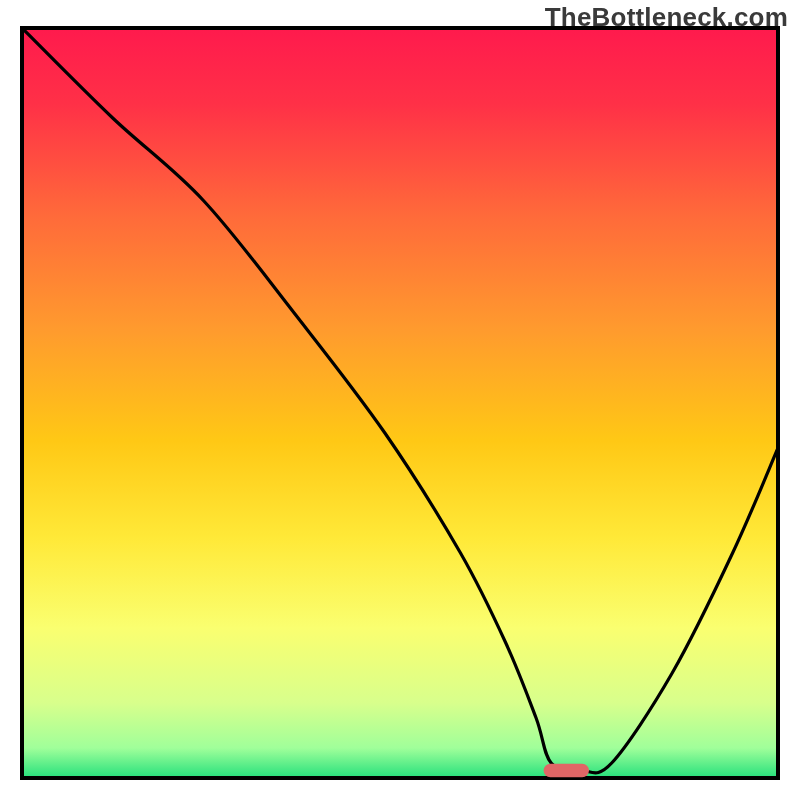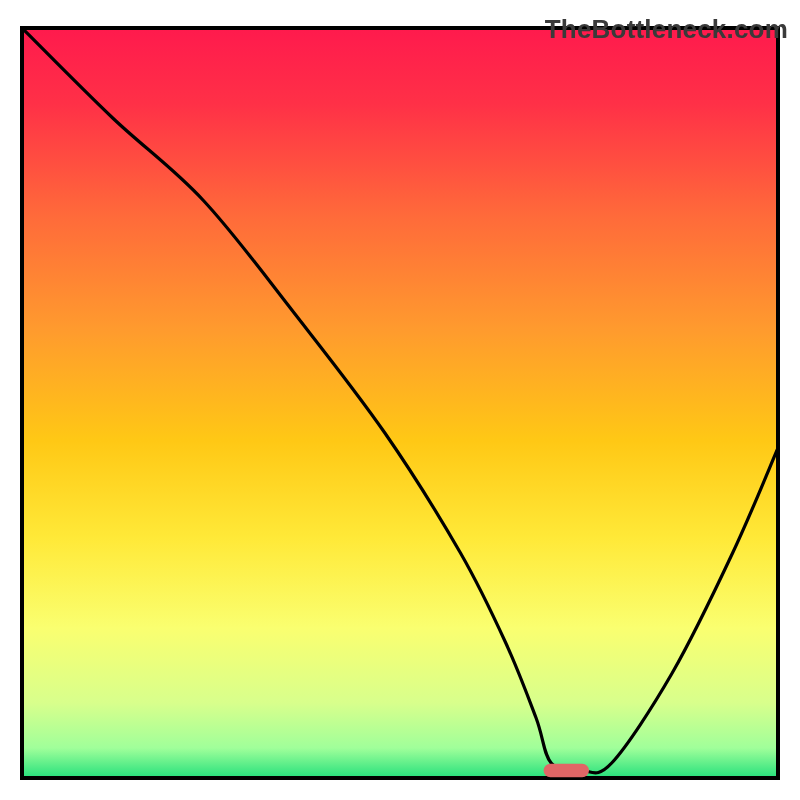--- a/index.html
+++ b/index.html
@@ -10,21 +10,21 @@
     background: #ffffff;
     font-family: Arial, Helvetica, sans-serif;
   }
   .container {
     position: relative;
     width: 800px;
     height: 800px;
   }
   .watermark {
     position: absolute;
-    top: 14px;
+    top: 2px;
     right: 12px;
     font-size: 26px;
     font-weight: 600;
     color: #3a3a3a;
     letter-spacing: 0.2px;
   }
   svg {
     display: block;
   }
 </style>

